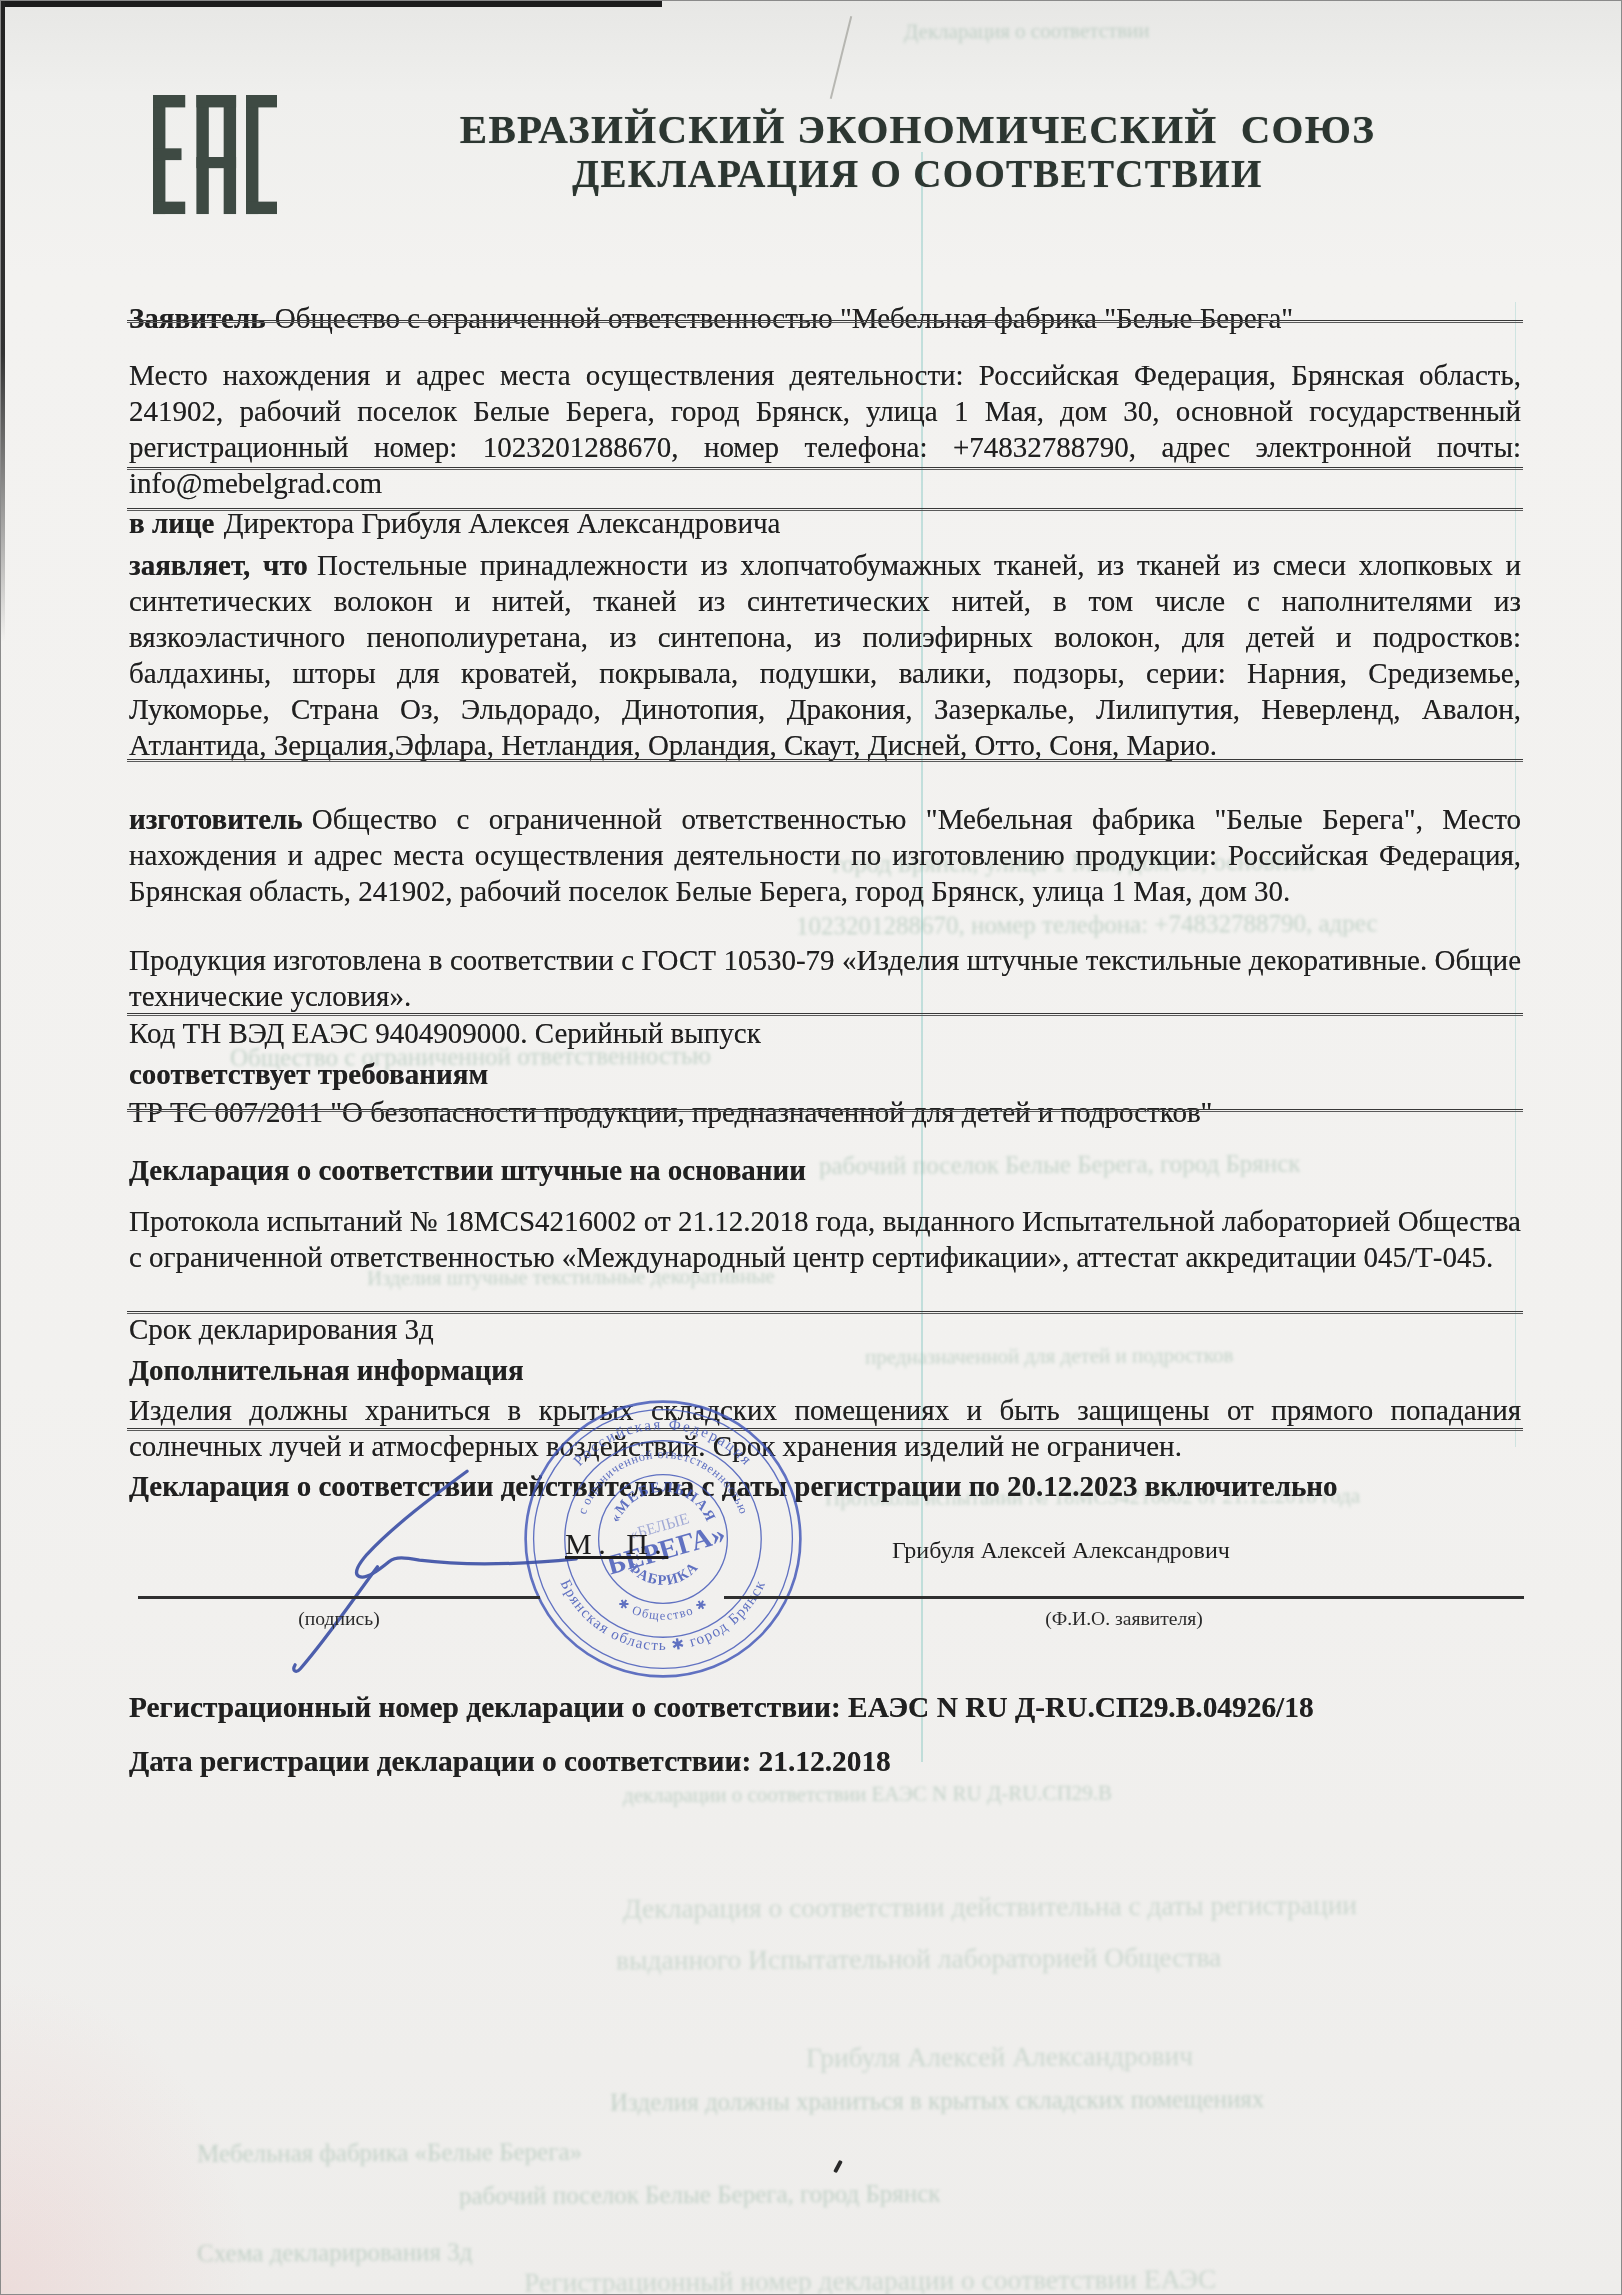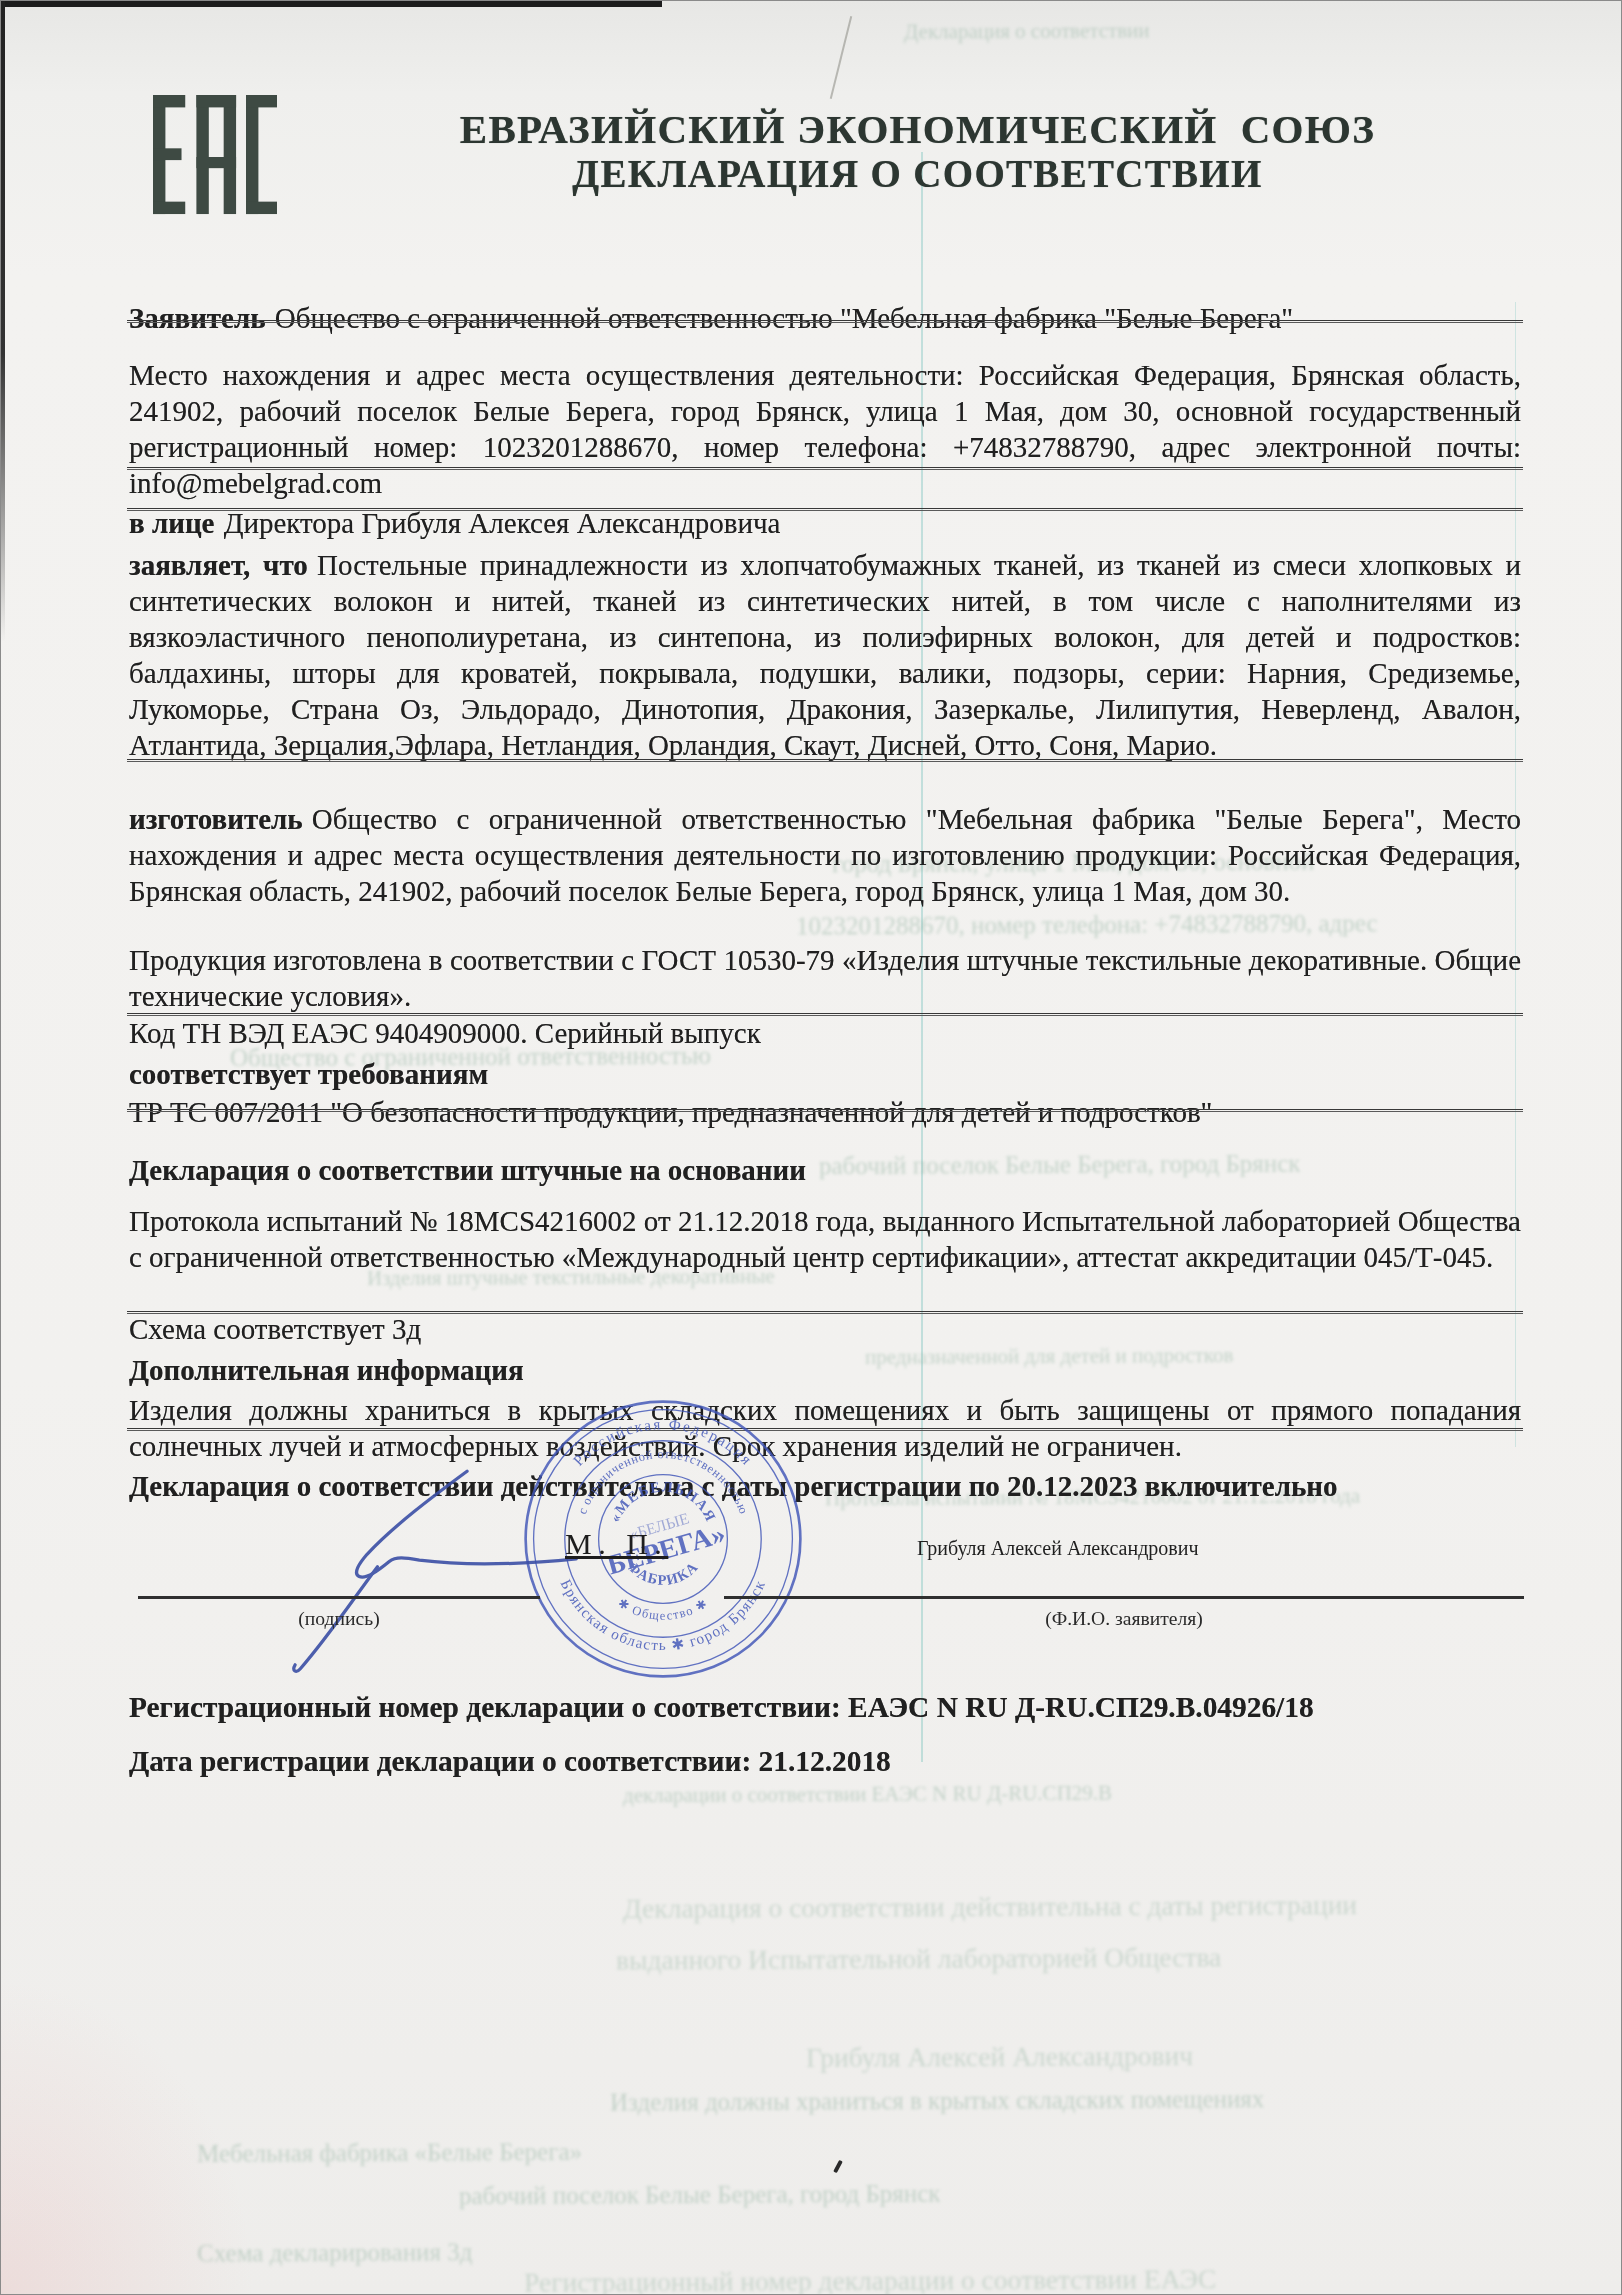--- a/index.html
+++ b/index.html
@@ -34,21 +34,21 @@
   .bold{font-weight:bold;}
   .rule{position:absolute;left:126px;width:1396px;height:3.3px;
     background:linear-gradient(#383838 0 44%, rgba(0,0,0,0) 44% 60%, #5a5a5a 60% 100%);}
 
   
   .sig-line-left{position:absolute;left:137px;top:1595px;width:402px;height:2.6px;background:#2f2f2f;}
   .sig-line-right{position:absolute;left:723px;top:1595px;width:800px;height:2.6px;background:#2f2f2f;}
   .cap-left{position:absolute;left:137px;top:1607px;width:402px;text-align:center;font-size:19.6px;color:#2a2a2a;}
   .cap-right{position:absolute;left:723px;top:1607px;width:800px;text-align:center;font-size:19.6px;color:#2a2a2a;font-family:Liberation Serif, serif;}
   .mp{position:absolute;left:564px;top:1526px;font-size:30px;letter-spacing:6.5px;color:#1d1d1d;text-decoration:underline;}
-  .signer{position:absolute;left:916px;top:1536px;font-size:20px;color:#1f1f1f;white-space:nowrap;}
+  .signer{position:absolute;left:891px;top:1536px;font-size:24px;color:#1f1f1f;white-space:nowrap;}
   .signature-svg{position:absolute;left:98px;top:1453px;width:523px;height:249px;}
   .stamp-svg{position:absolute;left:516px;top:1392px;width:292px;height:292px;opacity:.82;}
 
   
   .reg1{position:absolute;left:128px;top:1690px;font-size:29.4px;font-weight:bold;white-space:nowrap;
     text-shadow:0 0 0.5px rgba(20,20,20,.55);}
   .reg2{position:absolute;left:128px;top:1744px;font-size:29.4px;font-weight:bold;white-space:nowrap;
     text-shadow:0 0 0.5px rgba(20,20,20,.55);}
 
   
@@ -151,21 +151,21 @@
   </p>
   <div class="rule" style="top:1108px;"></div>
 
   <p class="para single bold" style="top:1122px;">
     <span>Декларация о соответствии штучные на основании</span>
   </p>
   <p class="para" style="top:1173px;">
     <span>Протокола испытаний № 18MCS4216002 от 21.12.2018 года, выданного Испытательной лабораторией Общества с ограниченной ответственностью «Международный центр сертификации», аттестат аккредитации 045/Т-045.</span>
   </p>
   <p class="para single" style="top:1281px;">
-    <span>Схема соответствует 3д</span>
+    <span>Срок декларирования 3д</span>
   </p>
   <div class="rule" style="top:1310px;"></div>
 
   <p class="para single bold" style="top:1322px;">
     <span>Дополнительная информация</span>
   </p>
   <p class="para" style="top:1362px;">
     <span>Изделия должны храниться в крытых складских помещениях и быть защищены от прямого попадания солнечных лучей и атмосферных воздействий. Срок хранения изделий не ограничен.</span>
   </p>
   <div class="rule" style="top:1427px;"></div>

